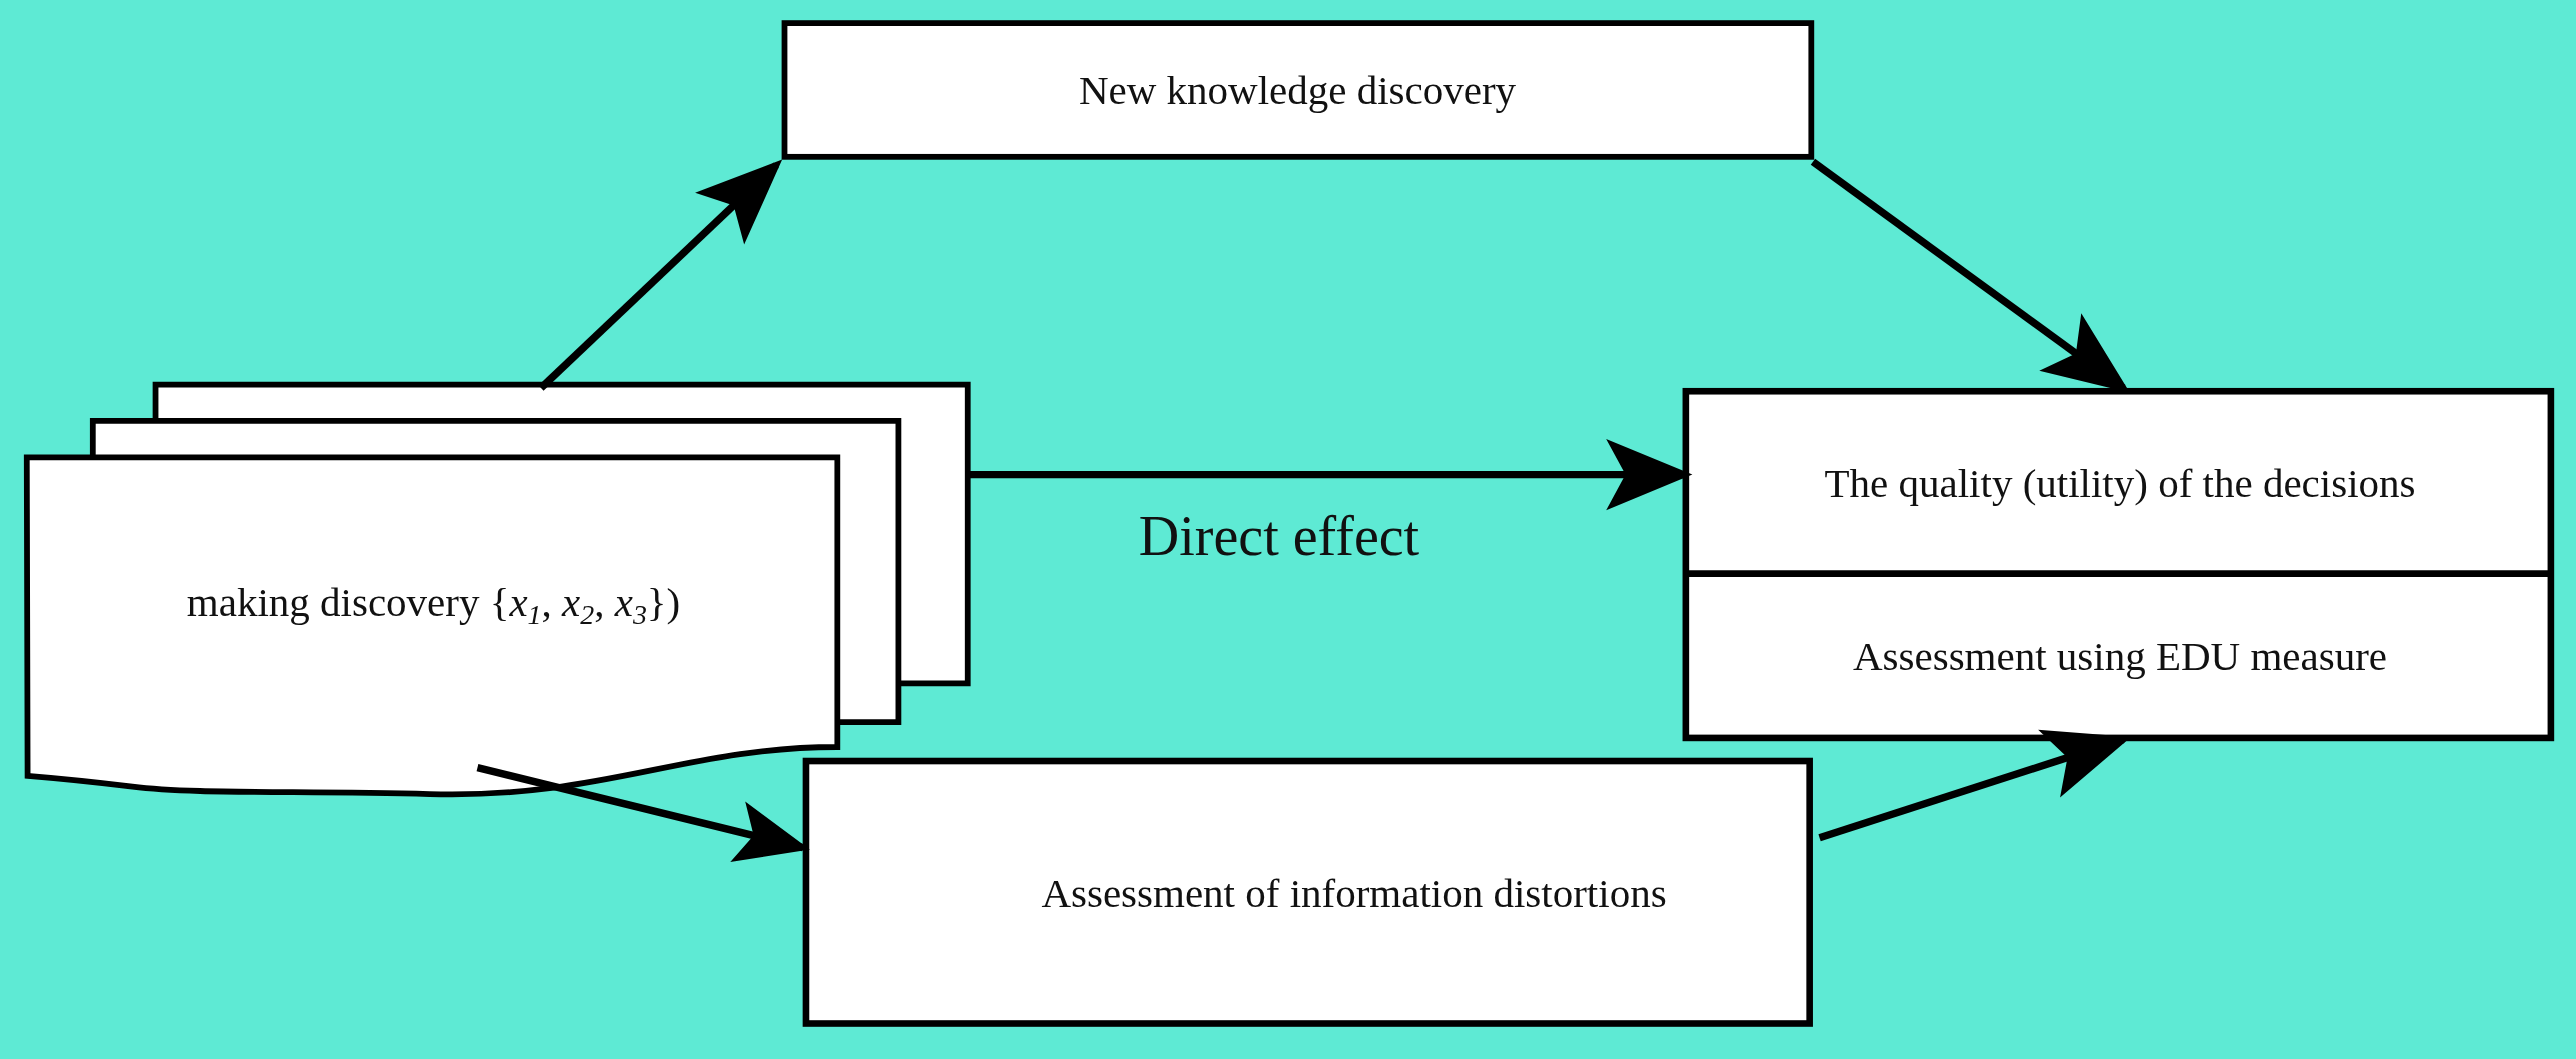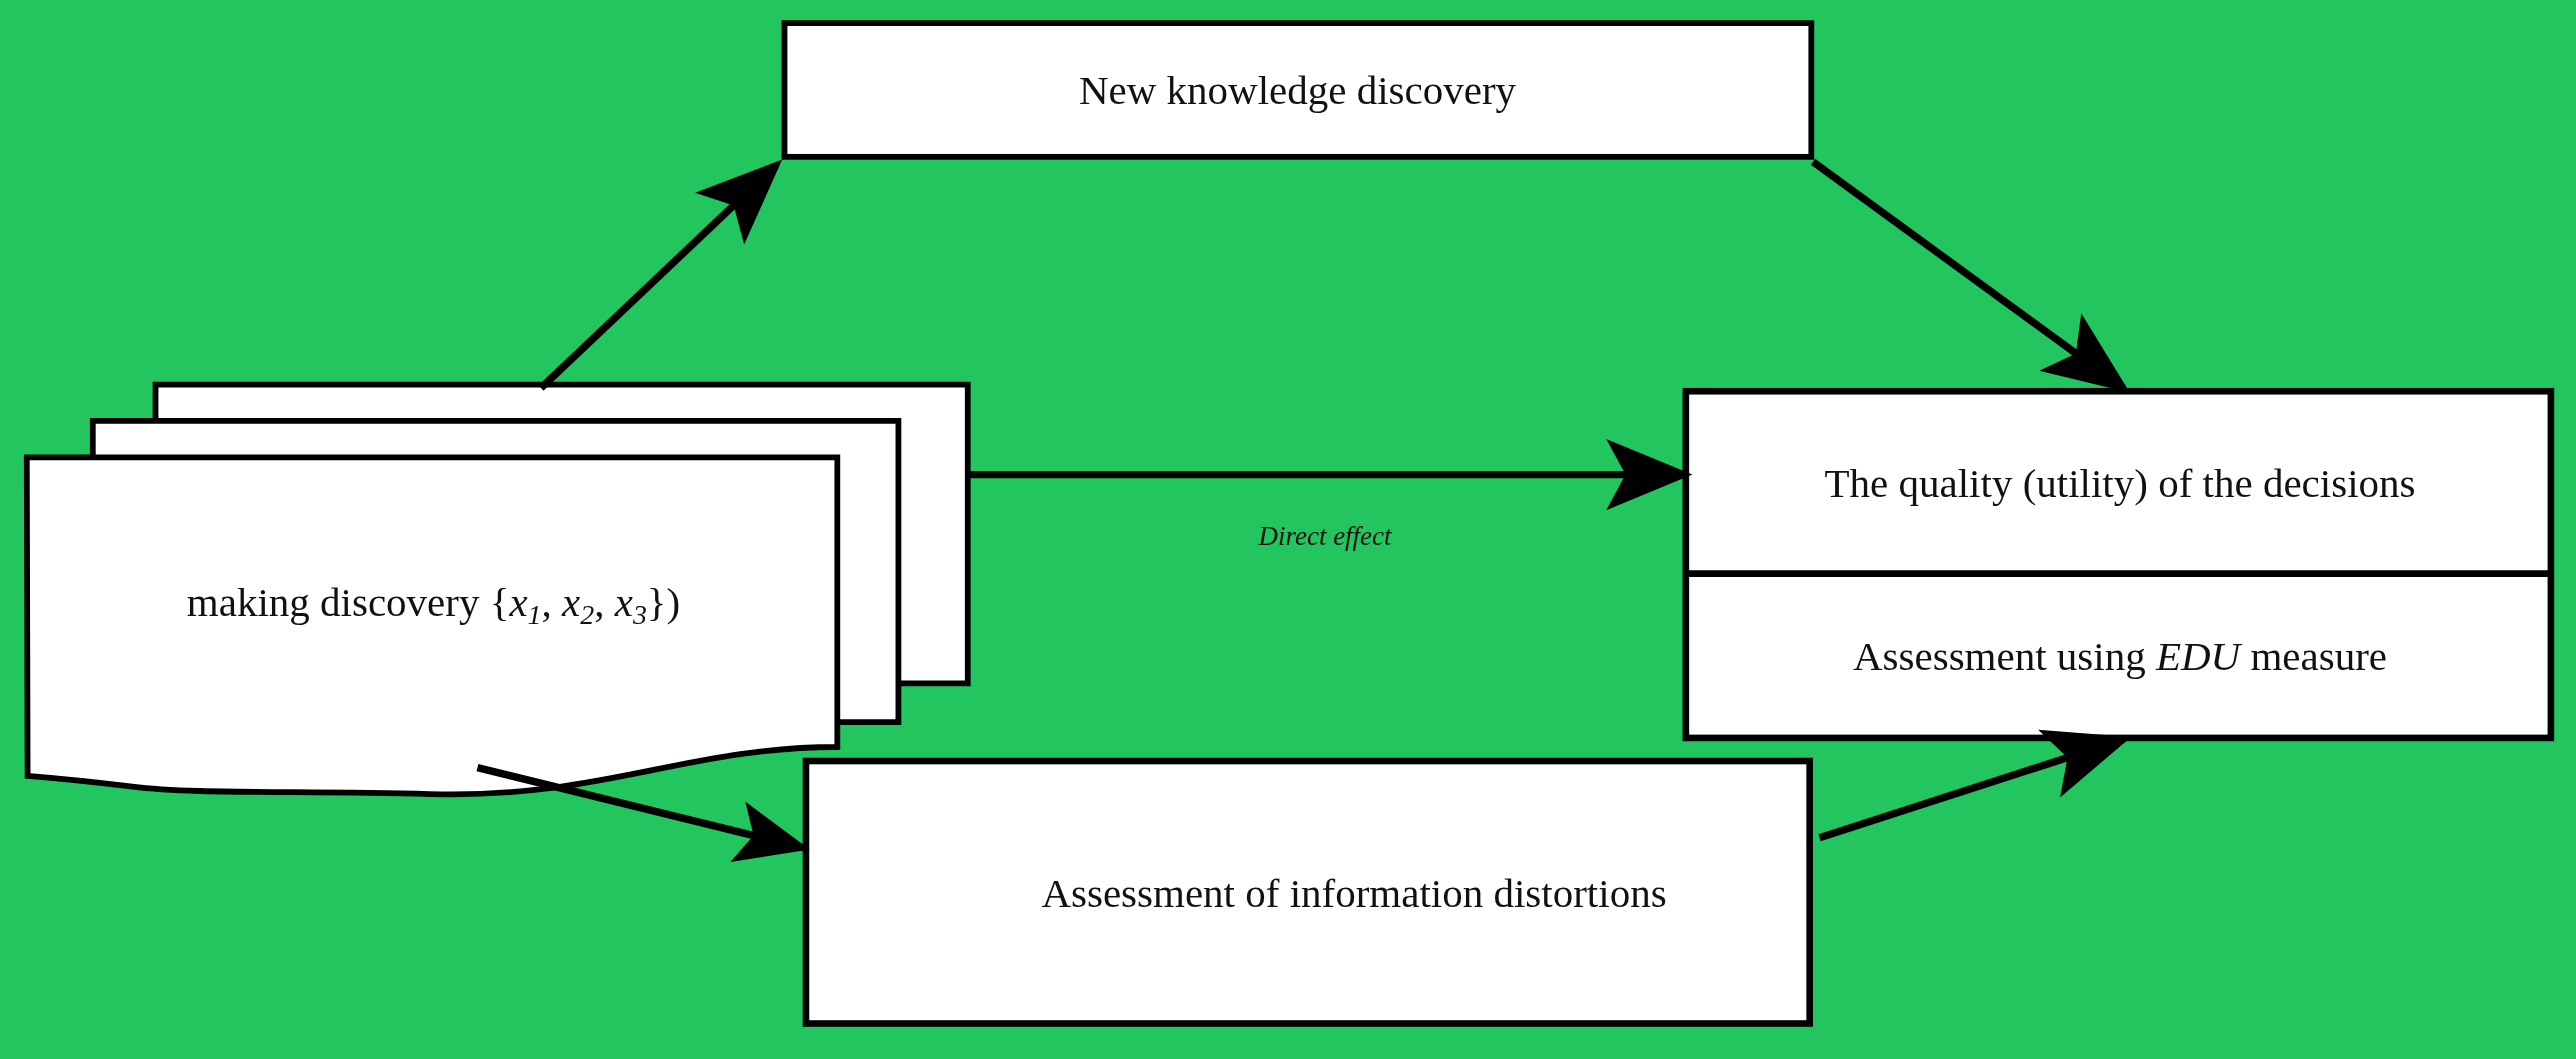--- a/index.html
+++ b/index.html
@@ -1,32 +1,32 @@
 <!DOCTYPE html>
 <html style="font-size:13.2px"><head>
 <meta charset="utf-8">
 <style>
   html,body{margin:0;padding:0;background:#ffffff;}
   body{font-family:"Liberation Serif", serif;color:#000;}
-  #canvas{position:relative;width:2576px;height:1059px;background:#22c55e;overflow:hidden;}
+  #canvas{position:relative;width:2576px;height:1059px;background:#5eead4;overflow:hidden;}
   svg.layer{position:absolute;left:0;top:0;width:2576px;height:1059px;}
 
   .node-label{position:absolute;display:flex;align-items:center;justify-content:center;
               text-align:center;line-height:1.22;color:#111;pointer-events:none;}
 
   
   #lbl-new-knowledge{left:784px;top:23px;width:1027px;height:134px;font-size:41px;}
   #lbl-info-base{left:33px;top:462px;width:801px;height:285px;font-size:41px;}
   #lbl-quality{left:1688px;top:393px;width:864px;height:181px;font-size:41px;}
   #lbl-edu{left:1688px;top:575px;width:864px;height:163px;font-size:41px;}
   #lbl-assessment{left:853px;top:763px;width:1002px;height:261px;font-size:41px;}
   #lbl-indirect{left:1057px;top:169px;width:495px;height:58px;font-size:41px;}
-  #lbl-direct{left:1135px;top:507px;width:380px;height:58px;font-size:27px;font-style:italic;}
+  #lbl-direct{left:1089px;top:507px;width:380px;height:58px;font-size:56px;}
 
-  .ital{font-style:italic;}
+  .ital{}
   .sub{font-size:0.68em;vertical-align:-0.28em;}
   .mathvar{font-style:italic;font-family:"Liberation Serif",serif;}
 </style>
 </head>
 <body>
 
 <div id="canvas">
 
   <svg class="layer" viewBox="0 0 3120 1283">
 

